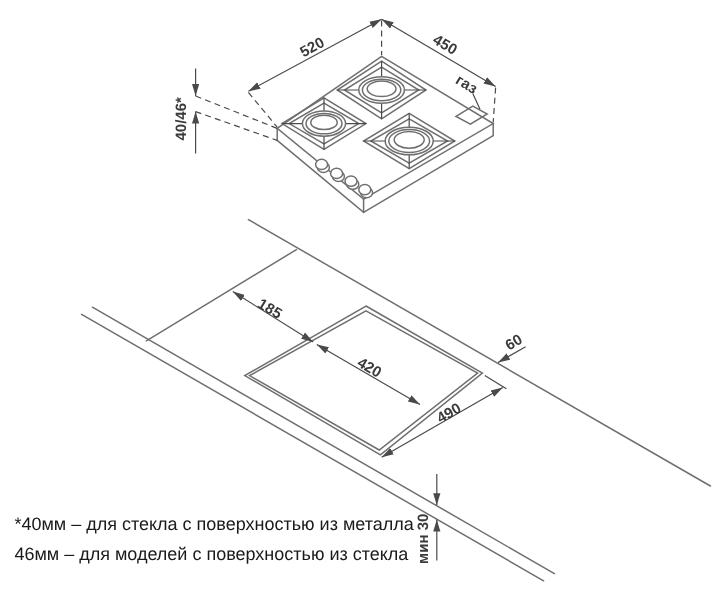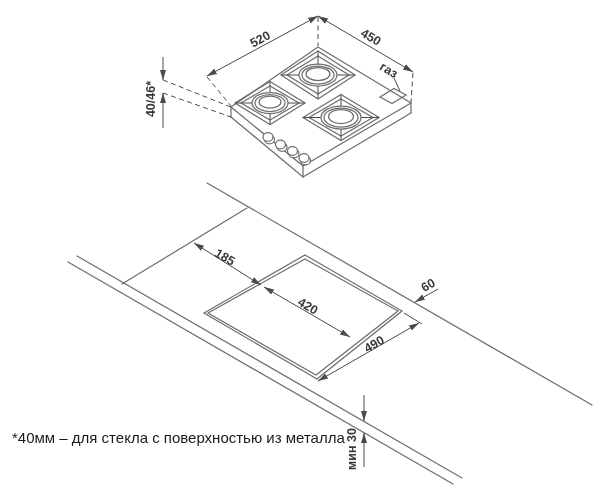--- a/index.html
+++ b/index.html
@@ -148,13 +148,14 @@
       <line class="thin" x1="438" y1="289" x2="415" y2="302" marker-end="url(#arr)"></line>
       <text class="dim" transform="translate(428,285) rotate(-30)" dy="0.35em">60</text>
 
       <line class="thin" x1="364" y1="395" x2="364" y2="421" marker-end="url(#arr)"></line>
       <line class="thin" x1="364" y1="467" x2="364" y2="433" marker-end="url(#arr)"></line>
       <text class="dim" transform="translate(352,449) rotate(-90)" dy="0.35em">мин 30</text>
     </g>
   </svg>
 
   <div class="footnote" id="fn1">*40мм – для стекла с поверхностью из металла</div>
+  <div class="footnote" id="fn2">46мм – для моделей с поверхностью из стекла</div>
 </div>
 
 </body></html>

